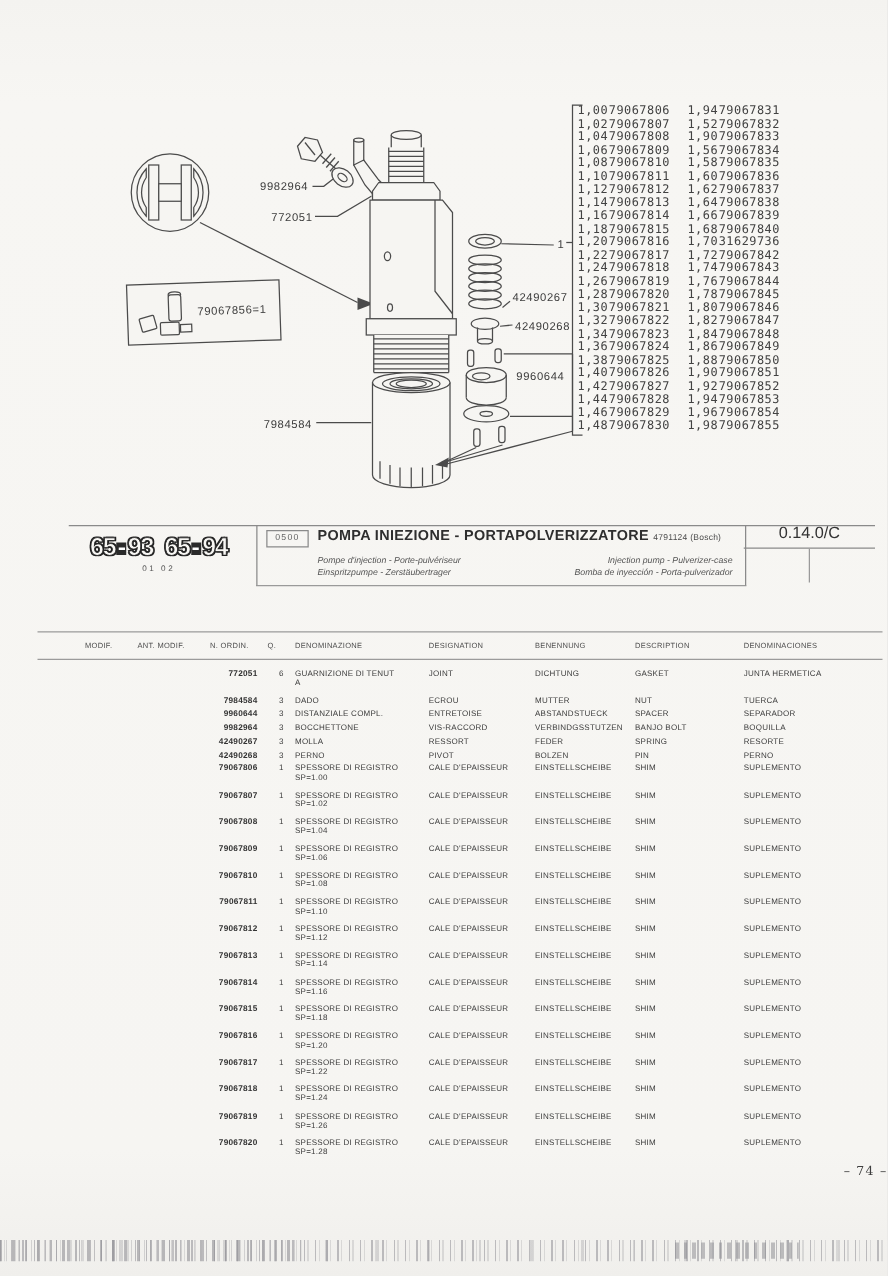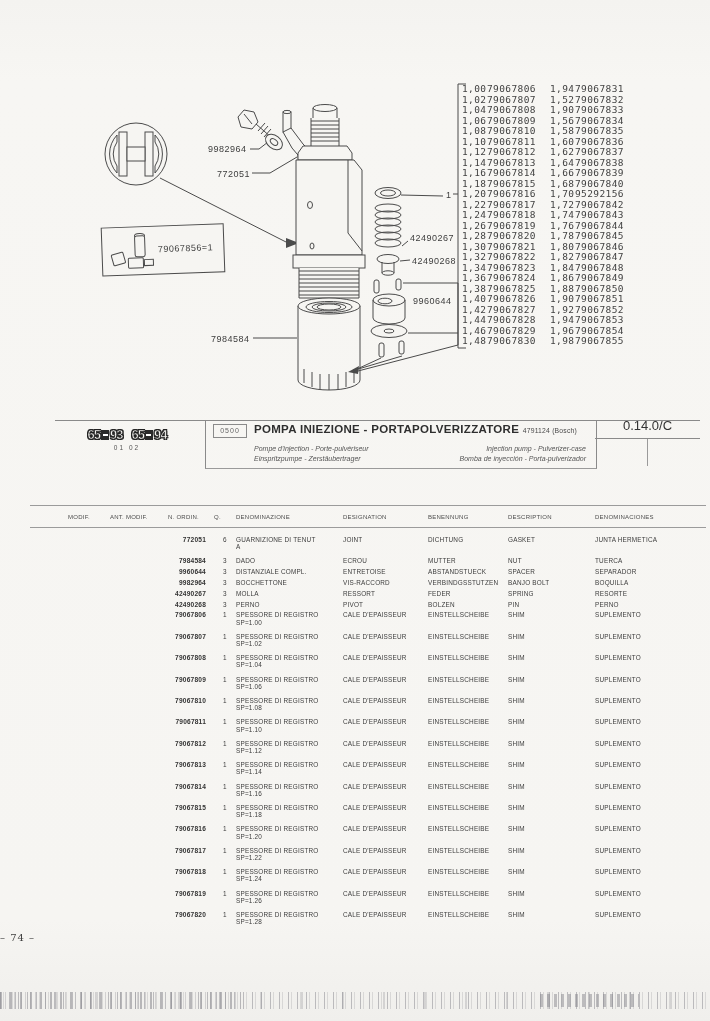--- a/index.html
+++ b/index.html
@@ -31,21 +31,21 @@
   .subs{position:absolute;left:48px;right:10px;top:24px;display:flex;justify-content:space-between;
     font-size:7px;font-style:italic;color:#555;line-height:10px;}
   .subs .r{text-align:right;}
   .section-code{position:absolute;left:540px;top:3px;width:105px;height:20px;text-align:center;
     font-size:13px;color:#333;border-bottom:1px solid #8a8a8a;}
   .section-tick{position:absolute;left:592px;top:24px;height:27px;border-left:1px solid #9a9a9a;}
 
   
   .logos{position:absolute;left:2px;top:12px;width:140px;text-align:center;}
   .logo-row{display:flex;gap:9px;justify-content:center;}
-  .logo{display:inline-flex;align-items:center;font-weight:900;font-size:13px;letter-spacing:-1px;
+  .logo{display:inline-flex;align-items:center;font-weight:900;font-size:20px;letter-spacing:-1px;
     color:#f8f7f4;-webkit-text-stroke:.6px #1f1f1f;
     text-shadow:-1px -1px 0 #222,1px -1px 0 #222,-1px 1px 0 #222,1px 1px 0 #222;}
   .logo .sep{display:inline-block;width:8px;height:10px;background:#2a2a2a;position:relative;margin:0 1px;
     text-shadow:none;-webkit-text-stroke:0;}
   .logo .sep::after{content:"";position:absolute;left:1.5px;top:4px;width:5px;height:2px;background:#fff;}
   .logo-sub{font-size:6.5px;color:#555;letter-spacing:2px;margin-top:2px;}
 
   
   .meta{position:absolute;left:30px;top:487px;width:675px;height:14px;font-size:6.5px;color:#4a4a4a;}
   .meta .fiat{position:absolute;left:38px;top:3px;letter-spacing:.3px;}
@@ -61,21 +61,21 @@
   .thead{margin-top:8px;font-size:6px;letter-spacing:.25px;color:#4d4d4d;}
   .rule2{margin-top:7px;}
   .tbody{margin-top:8px;}
   .trow{font-size:6.4px;line-height:7.2px;margin-bottom:3.6px;color:#3c3c3c;}
   .trow.tall{margin-bottom:7px;}
   .td.n{text-align:right;padding-right:8px;font-weight:bold;font-size:6.6px;color:#333;}
   .td.q{text-align:center;}
   .td{letter-spacing:.2px;}
 
   
-  .pageno{position:absolute;left:0;top:932px;width:100%;text-align:left;
+  .pageno{position:absolute;left:0;top:932px;width:100%;text-align:right;
     font-family:"DejaVu Serif",serif;font-size:10px;color:#3e3e3e;letter-spacing:1px;}
 
   .noise{position:absolute;left:0;right:0;top:992px;height:17px;opacity:.5;filter:blur(.4px);
     background-image:
       repeating-linear-gradient(90deg,rgba(45,45,60,.55) 0 1px,transparent 1px 3px,rgba(45,45,60,.25) 3px 4px,transparent 4px 9px),
       repeating-linear-gradient(90deg,transparent 0 14px,rgba(45,45,60,.3) 14px 16px,transparent 16px 41px);}
   .noise::before{content:"";position:absolute;left:0;top:0;bottom:0;width:34%;
     background:repeating-linear-gradient(90deg,rgba(30,30,45,.55) 0 2px,transparent 2px 5px,rgba(30,30,45,.3) 5px 6px,transparent 6px 10px);}
   .noise::after{content:"";position:absolute;left:76%;top:2px;bottom:2px;width:14%;
     background:repeating-linear-gradient(90deg,rgba(30,30,45,.5) 0 3px,transparent 3px 7px);}
@@ -359,21 +359,21 @@
         <div class="shim-line">
           <span class="sp">1,66</span>
           <span class="pn">79067839</span>
         </div>
         <div class="shim-line">
           <span class="sp">1,68</span>
           <span class="pn">79067840</span>
         </div>
         <div class="shim-line">
           <span class="sp">1,70</span>
-          <span class="pn">95292156</span>
+          <span class="pn">31629736</span>
         </div>
         <div class="shim-line">
           <span class="sp">1,72</span>
           <span class="pn">79067842</span>
         </div>
         <div class="shim-line">
           <span class="sp">1,74</span>
           <span class="pn">79067843</span>
         </div>
         <div class="shim-line">

